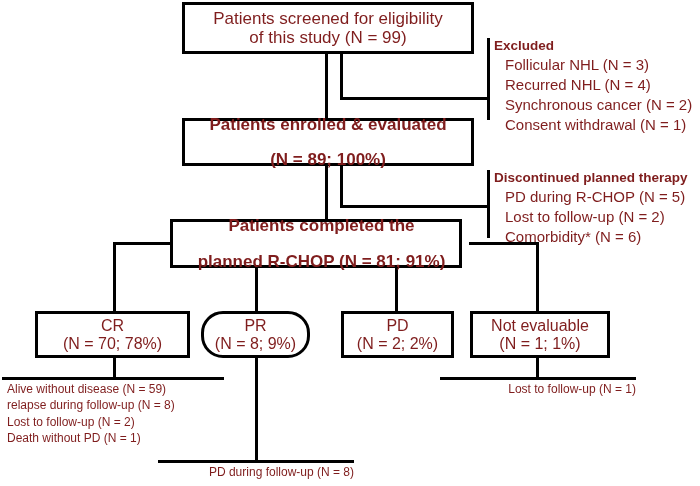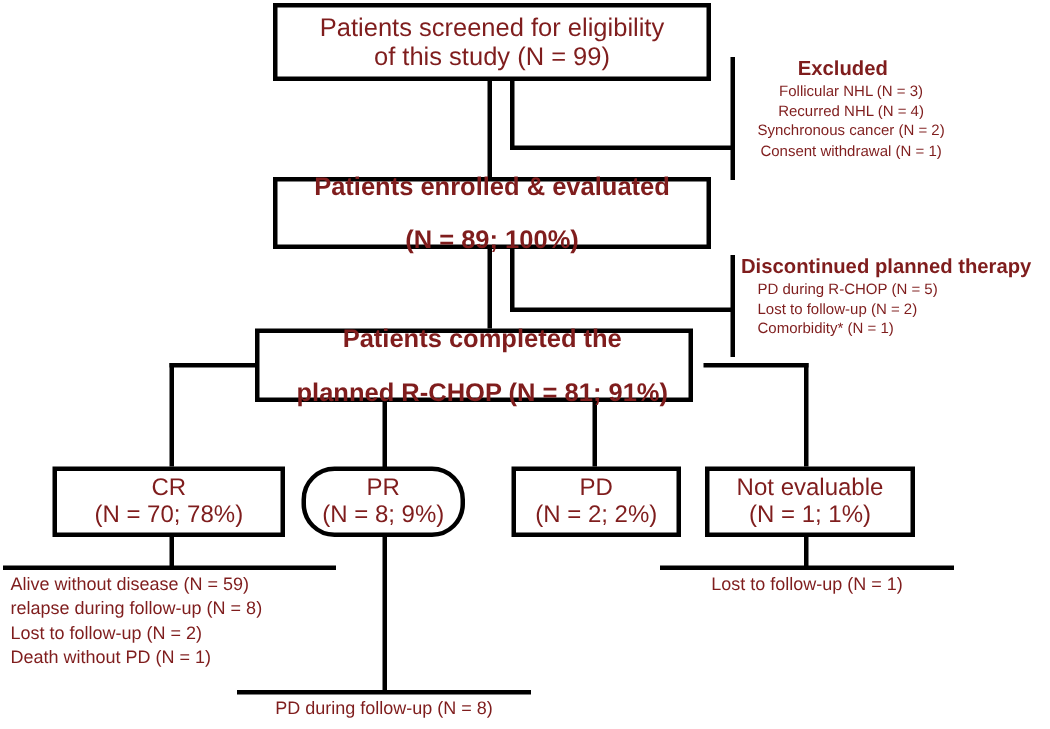--- a/index.html
+++ b/index.html
@@ -26,24 +26,24 @@
   }
   .box span{display:block;white-space:nowrap;}
   .bold{font-weight:bold;gap:16px;}
   .f17{font-size:17px;}
   .f16{font-size:16px;}
   .hline{position:absolute;background:#000;height:3px;z-index:1;}
   .vline{position:absolute;background:#000;width:3px;z-index:1;}
   .sidebar-rule{position:absolute;background:#000;width:3px;z-index:2;}
   .listblk{position:absolute;z-index:4;}
   .listblk .hd{font-weight:bold;font-size:13.5px;line-height:1.32;white-space:nowrap;}
-  .listblk .it{font-size:10px;line-height:1.33;white-space:nowrap;padding-left:11px;}
+  .listblk .it{font-size:15px;line-height:1.33;white-space:nowrap;padding-left:11px;}
   .foot{position:absolute;z-index:4;}
   .foot .it{font-size:12px;line-height:1.36;white-space:nowrap;}
-  .foot.center{text-align:center;}
+  .foot.center{text-align:right;}
 </style>
 </head>
 <body>
 
 <div id="canvas">
 
   <div class="vline" style="left:325px;top:50px;height:70px;"></div>
 
   <div class="vline" style="left:340px;top:50px;height:50px;"></div>
   <div class="hline" style="left:340px;top:97px;width:150px;"></div>
@@ -100,33 +100,33 @@
   <div class="box f16" style="left:341px;top:311px;width:113px;height:47px;">
     <span>PD</span>
     <span>(N = 2; 2%)</span>
   </div>
 
   <div class="box f16" style="left:470px;top:311px;width:140px;height:47px;">
     <span>Not evaluable</span>
     <span>(N = 1; 1%)</span>
   </div>
 
-  <div class="listblk" style="left:494px;top:37px;text-align:center;">
+  <div class="listblk" style="left:494px;top:37px;">
     <div class="hd">Excluded</div>
     <div class="it">Follicular NHL (N = 3)</div>
     <div class="it">Recurred NHL (N = 4)</div>
     <div class="it">Synchronous cancer (N = 2)</div>
     <div class="it">Consent withdrawal (N = 1)</div>
   </div>
 
   <div class="listblk" style="left:494px;top:169px;">
     <div class="hd">Discontinued planned therapy</div>
     <div class="it">PD during R-CHOP (N = 5)</div>
     <div class="it">Lost to follow-up (N = 2)</div>
-    <div class="it">Comorbidity* (N = 1)</div>
+    <div class="it">Comorbidity* (N = 6)</div>
   </div>
 
   <div class="foot" style="left:7px;top:381px;">
     <div class="it">Alive without disease (N = 59)</div>
     <div class="it">relapse during follow-up (N = 8)</div>
     <div class="it">Lost to follow-up (N = 2)</div>
     <div class="it">Death without PD (N = 1)</div>
   </div>
 
   <div class="foot center" style="left:440px;top:381px;width:196px;">

